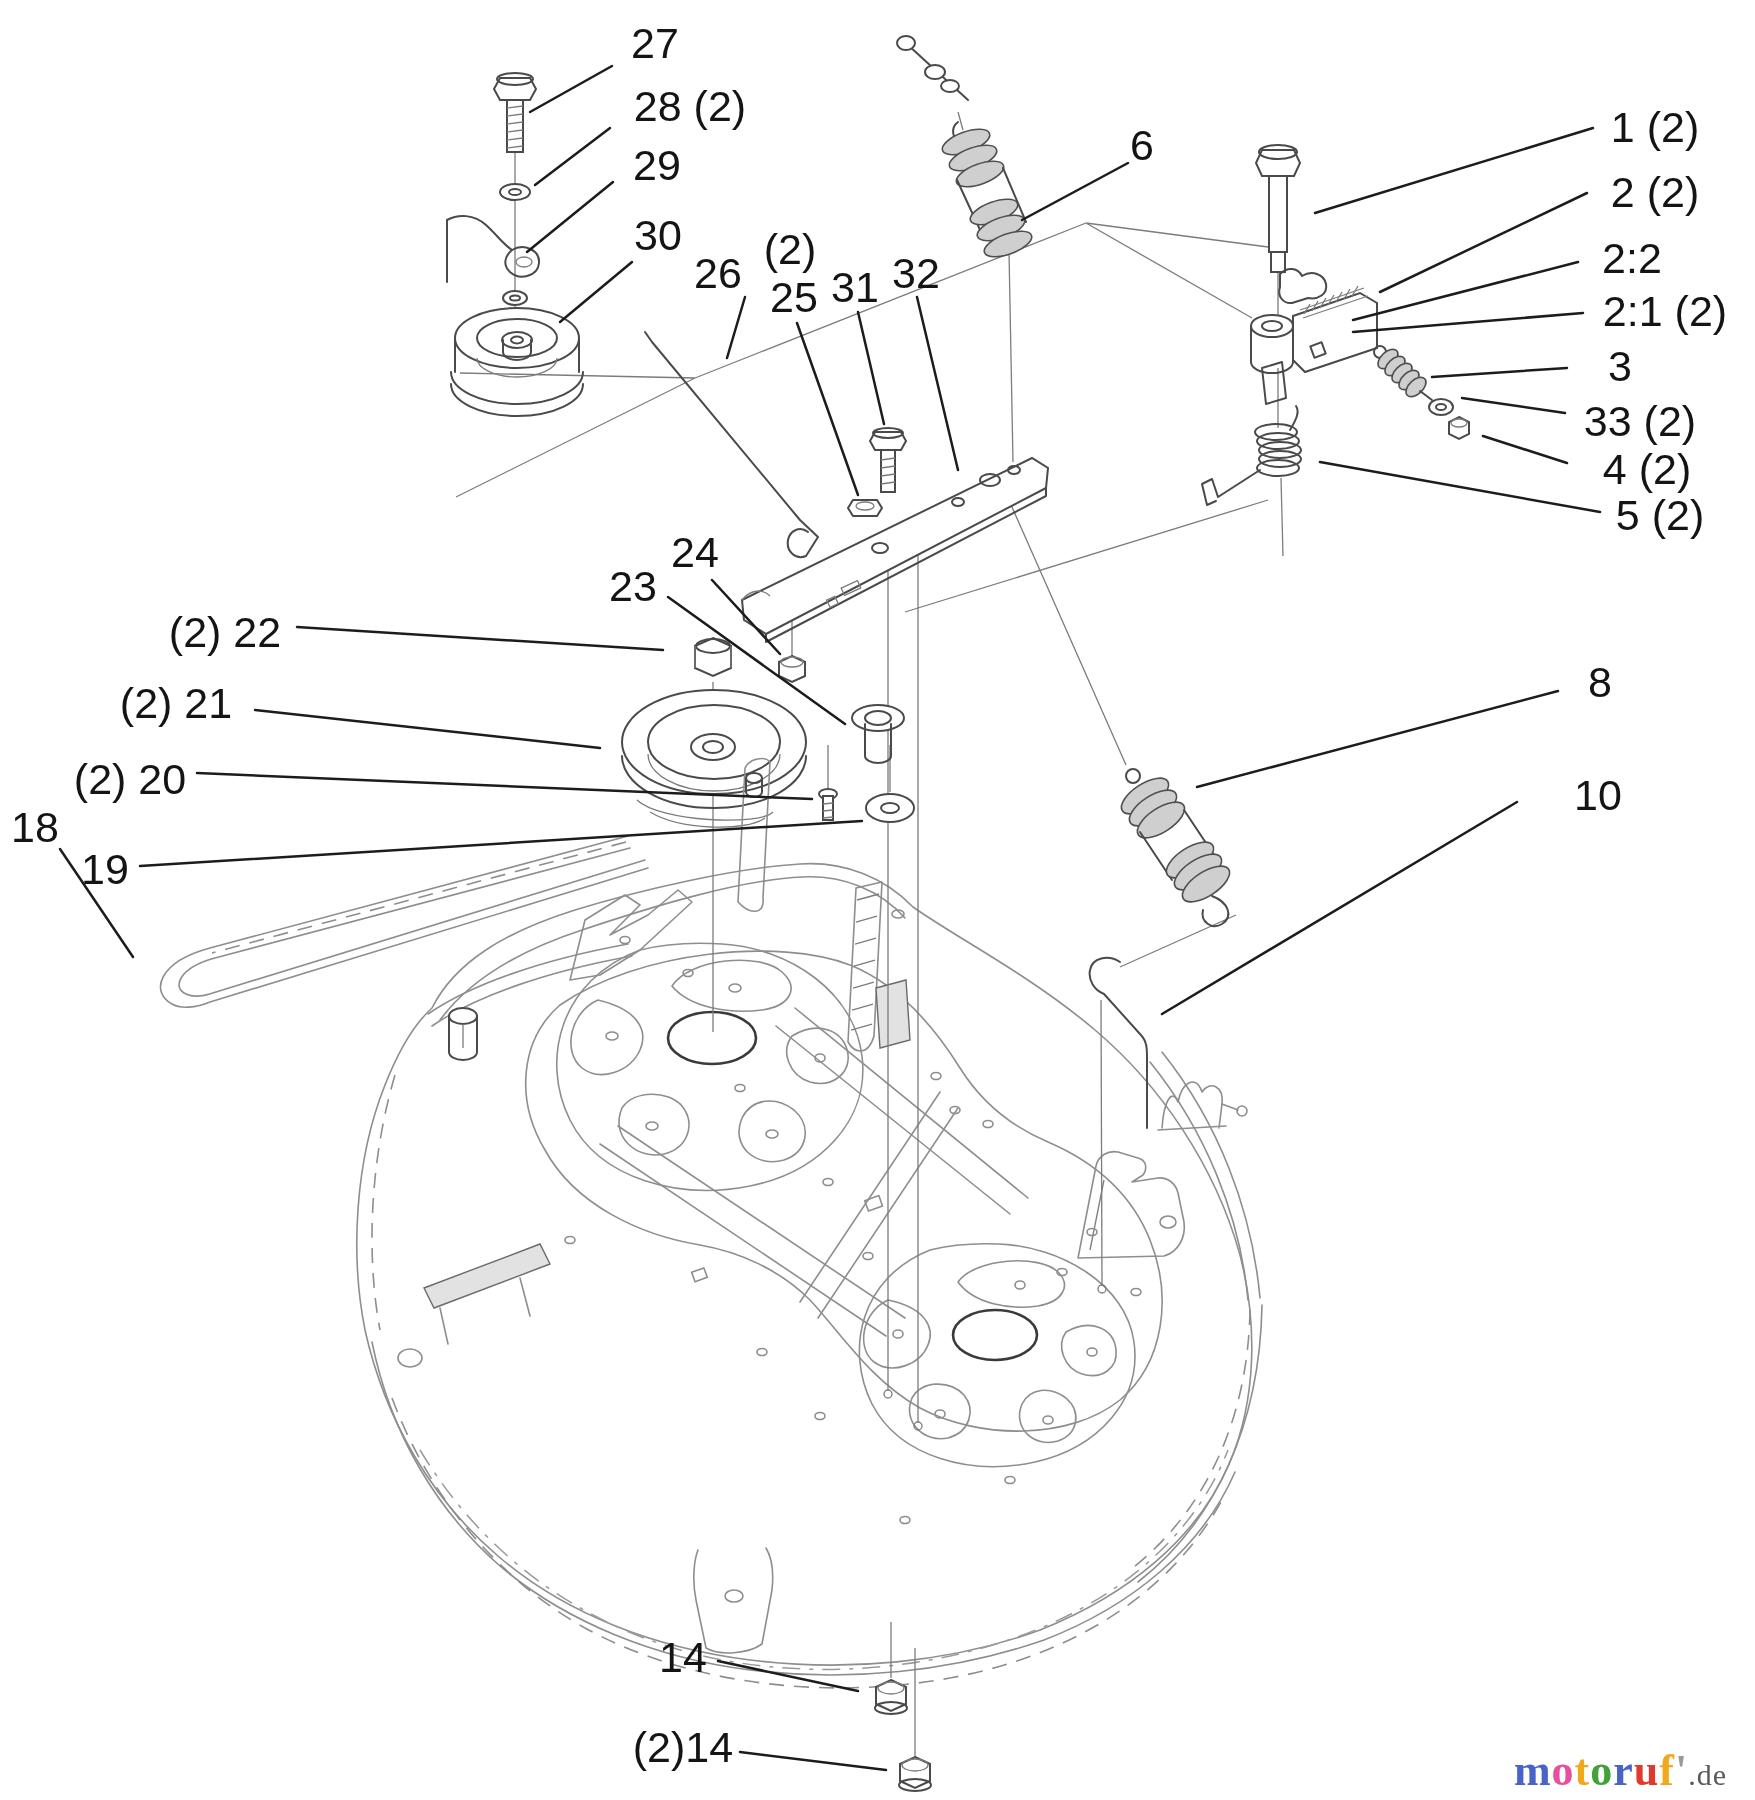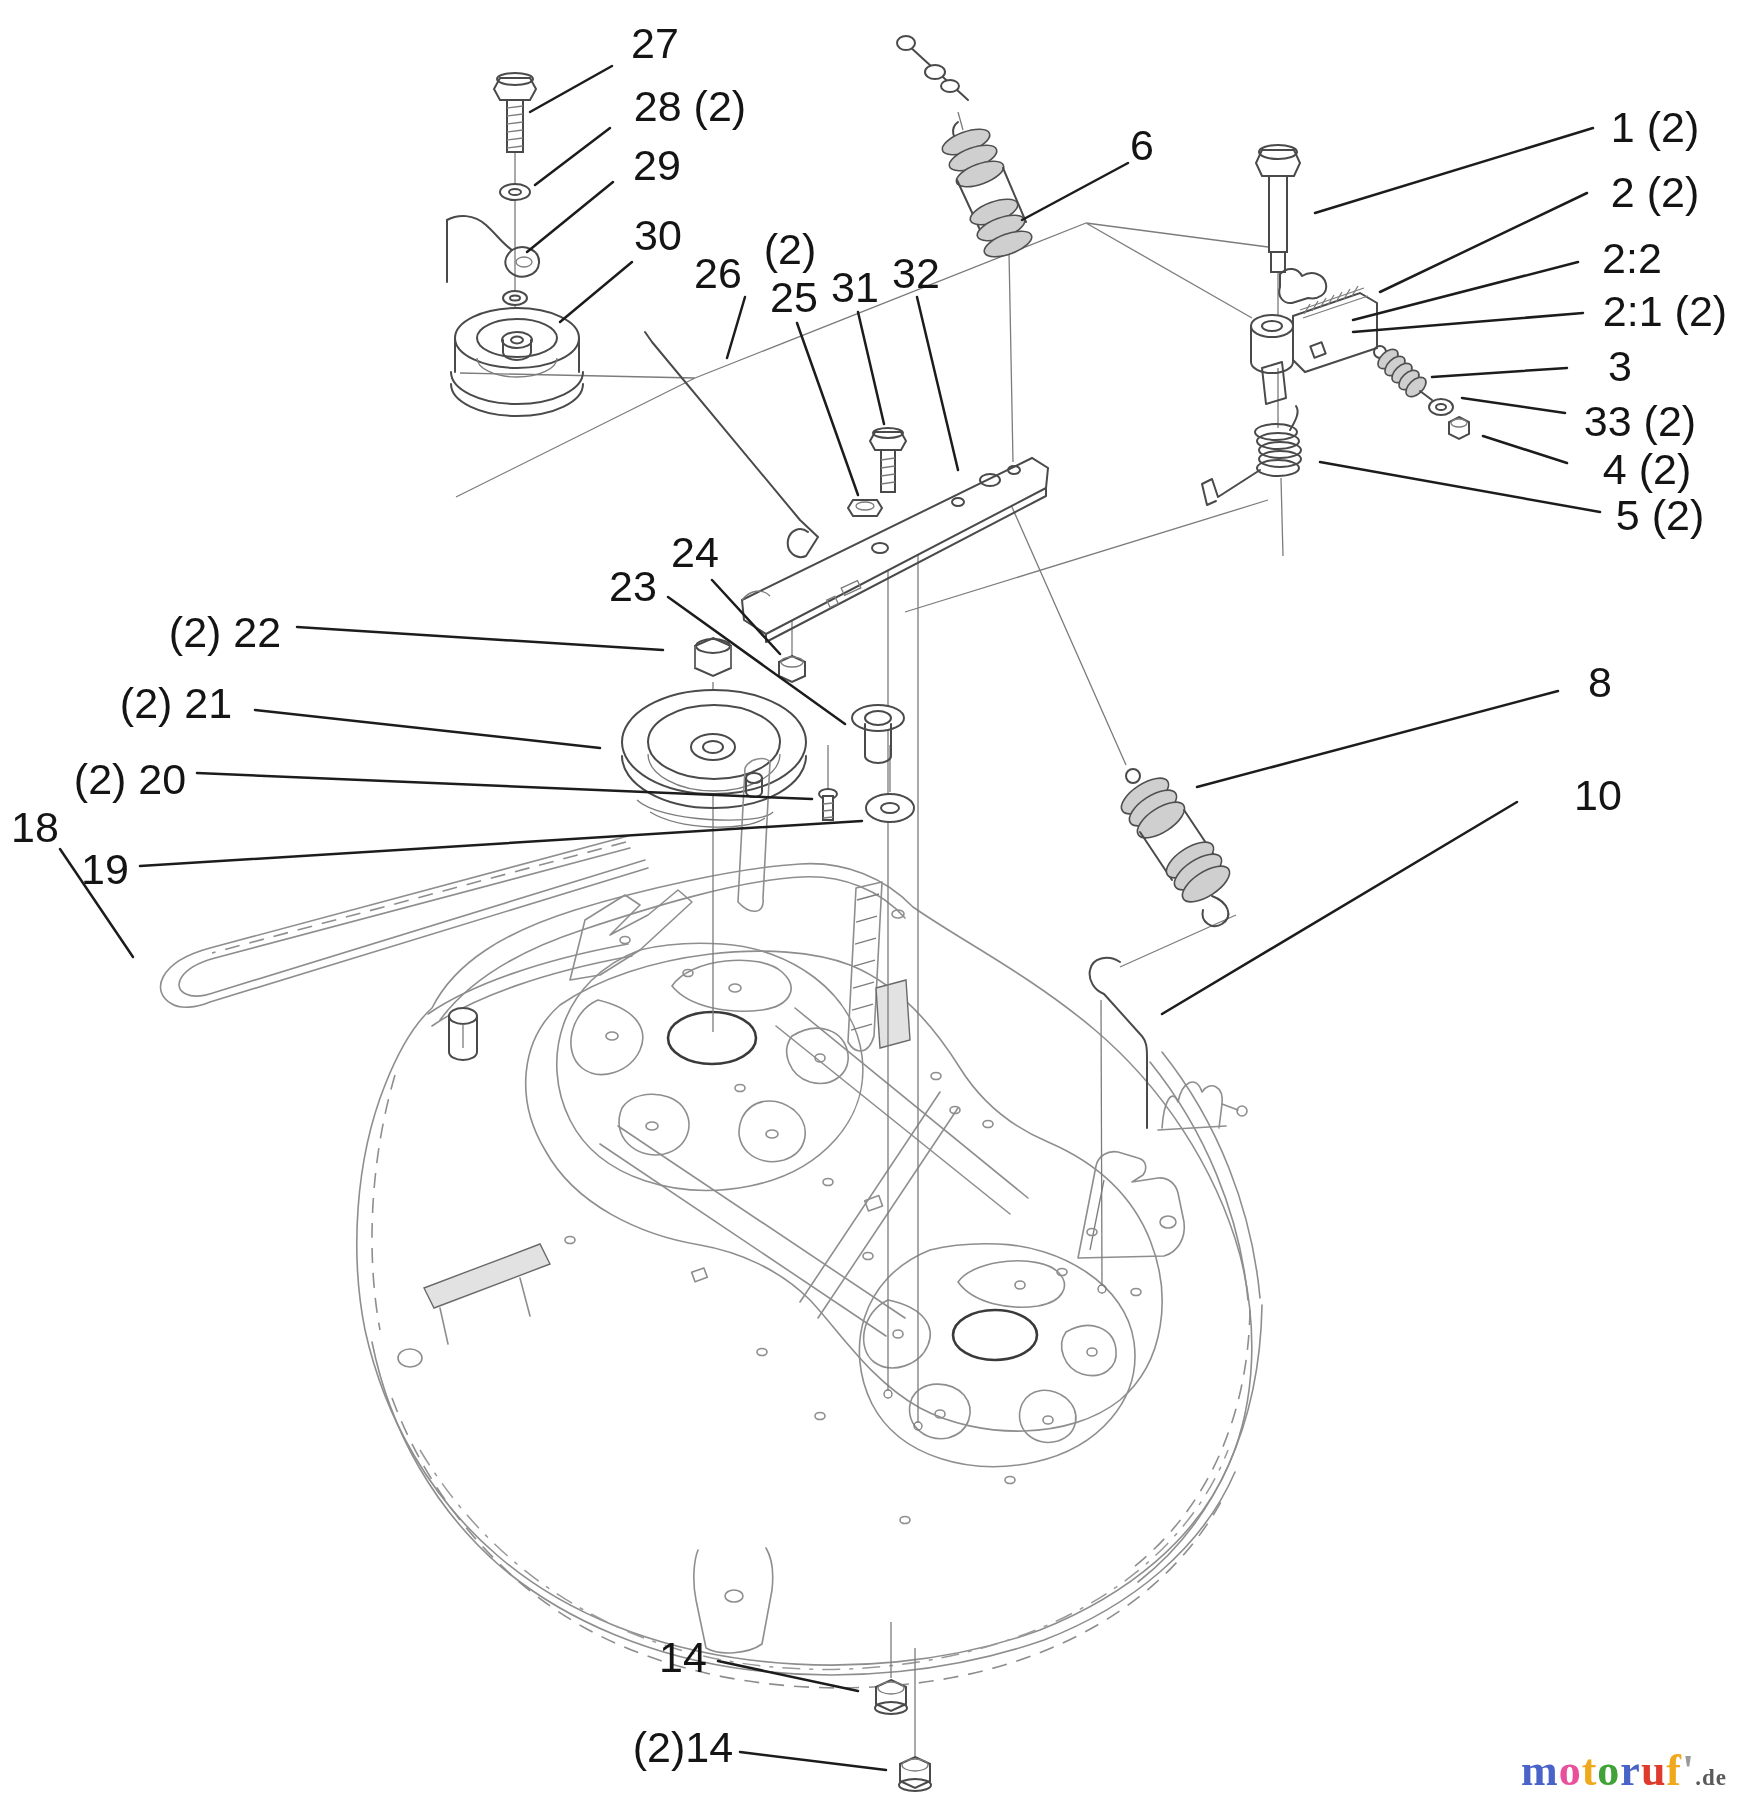--- a/index.html
+++ b/index.html
@@ -13,21 +13,21 @@
   .lnd {fill:none;stroke:#8e8e8e;stroke-width:1.6;stroke-dasharray:15 10;}
   .lndd{fill:none;stroke:#9a9a9a;stroke-width:1.5;stroke-dasharray:18 9 4 9;}
   .thin{fill:none;stroke:#7c7c7c;stroke-width:1.3;}
   .wfill{fill:#ffffff;stroke:#4a4a4a;stroke-width:2;}
   .gfill{fill:#cfcfcf;stroke:#4f4f4f;stroke-width:1.6;}
   .g2fill{fill:#e2e2e2;stroke:#6a6a6a;stroke-width:1.4;}
   .leader{stroke:#1c1c1c;stroke-width:2.5;stroke-linecap:round;}
   text.callout{font:400 43px "Liberation Sans", sans-serif;fill:#141414;}
   .watermark{position:absolute;right:28px;bottom:4px;font-family:"Liberation Serif", serif;
              font-weight:700;font-size:44px;letter-spacing:1px;white-space:nowrap;}
-  .watermark .suffix{font-size:23px;font-weight:700;}
+  .watermark .suffix{font-size:30px;font-weight:400;}
 </style>
 </head>
 <body>
 
 <div class="stage">
 <svg viewBox="0 0 1755 1800" width="1755" height="1800">
 
   <g>
 
     <path class="lnt" d="M432,1008 C455,962 505,932 575,910 C640,890 735,868 800,864 C845,861 885,878 913,907

